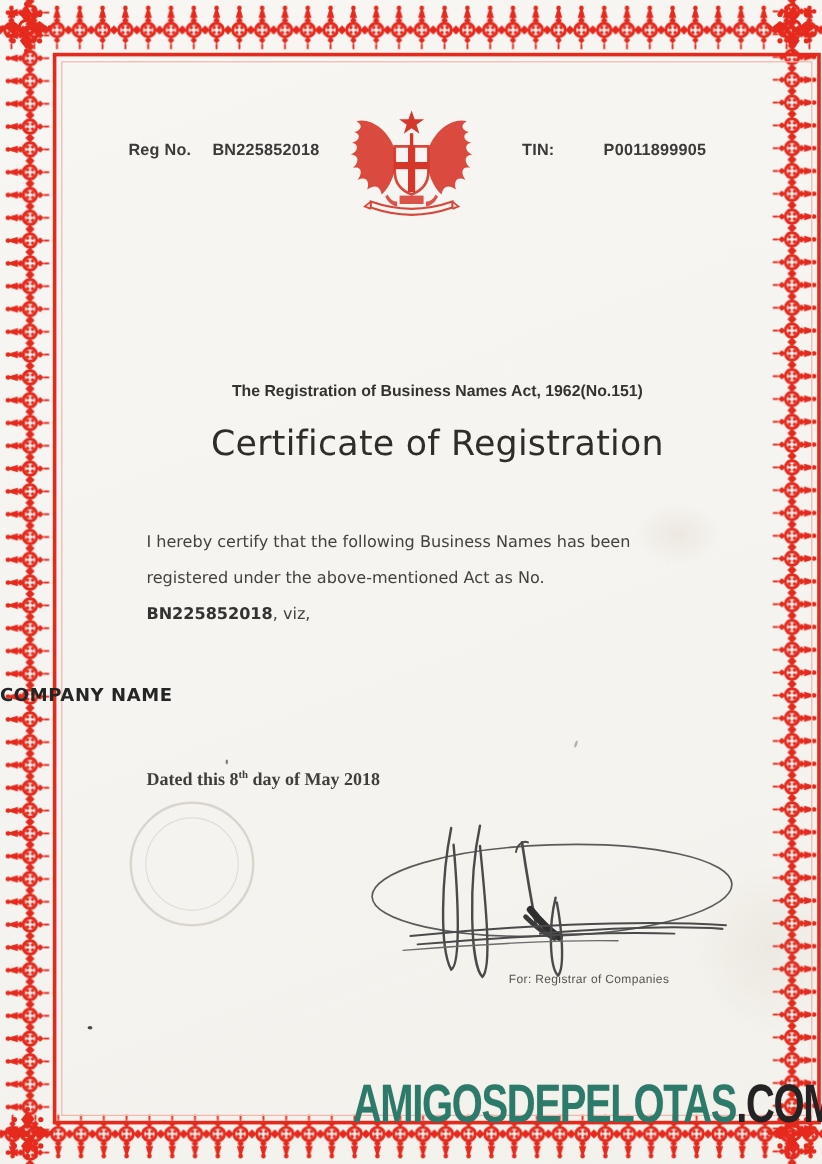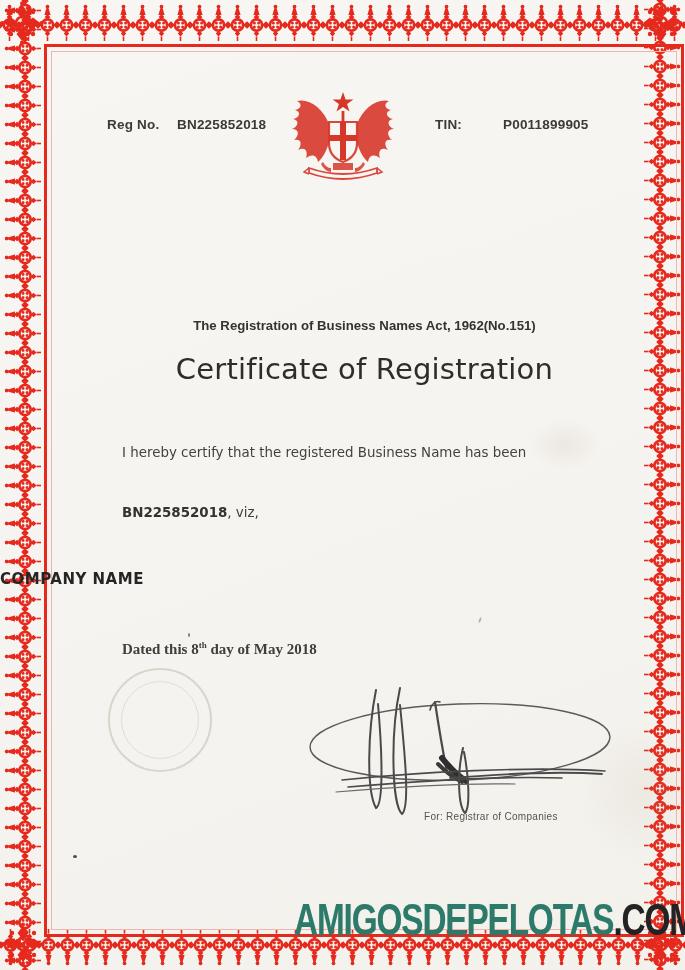--- a/index.html
+++ b/index.html
@@ -154,22 +154,22 @@
         <rect x="50" y="75" width="20" height="7" opacity="0.85"></rect>
       </g>
       <use href="#wingL"></use>
       <use href="#wingL" transform="translate(120,0) scale(-1,1)"></use>
     </svg>
 
     <div class="abs actline">The Registration of Business Names Act, 1962(No.151)</div>
     <div class="abs title">Certificate of Registration</div>
 
     <div class="abs para">
-      <span>I hereby certify that the registered Business Name has been</span><br>
-      <br>
+      <span>I hereby certify that the following Business Names has been</span><br>
+      <span>registered under the above-mentioned Act as No.</span><br>
       <span class="b">BN225852018</span><span>, viz,</span>
     </div>
 
     <div class="abs company">COMPANY NAME</div>
 
     <div class="abs dated">
       <span>Dated this 8</span><sup>th</sup><span> day of May 2018</span>
     </div>
 
     <div class="abs seal">

